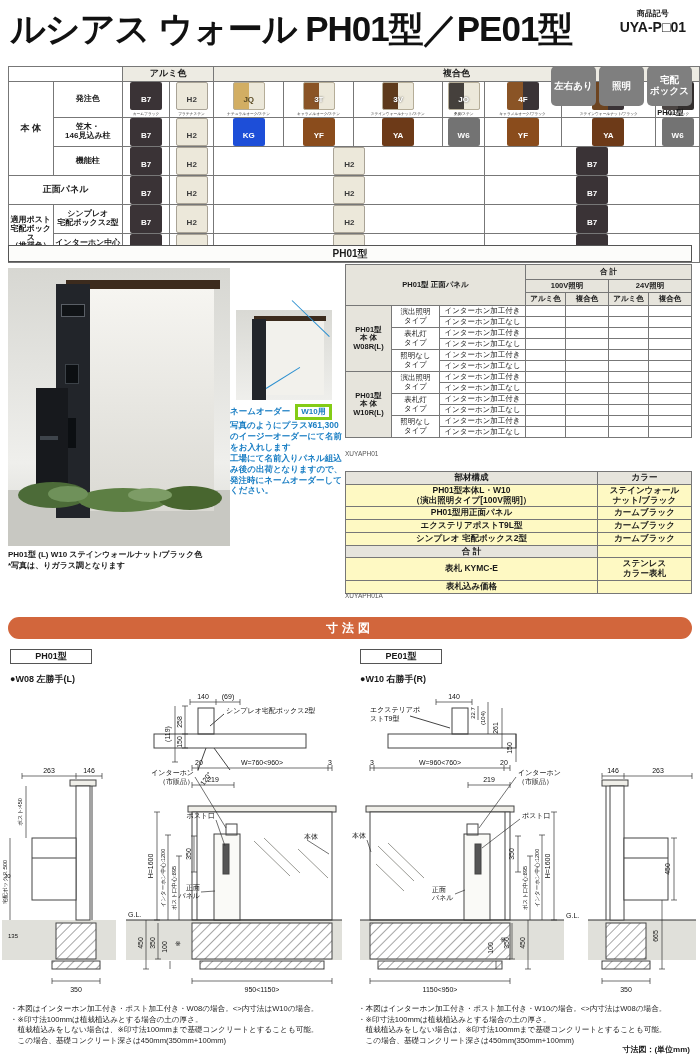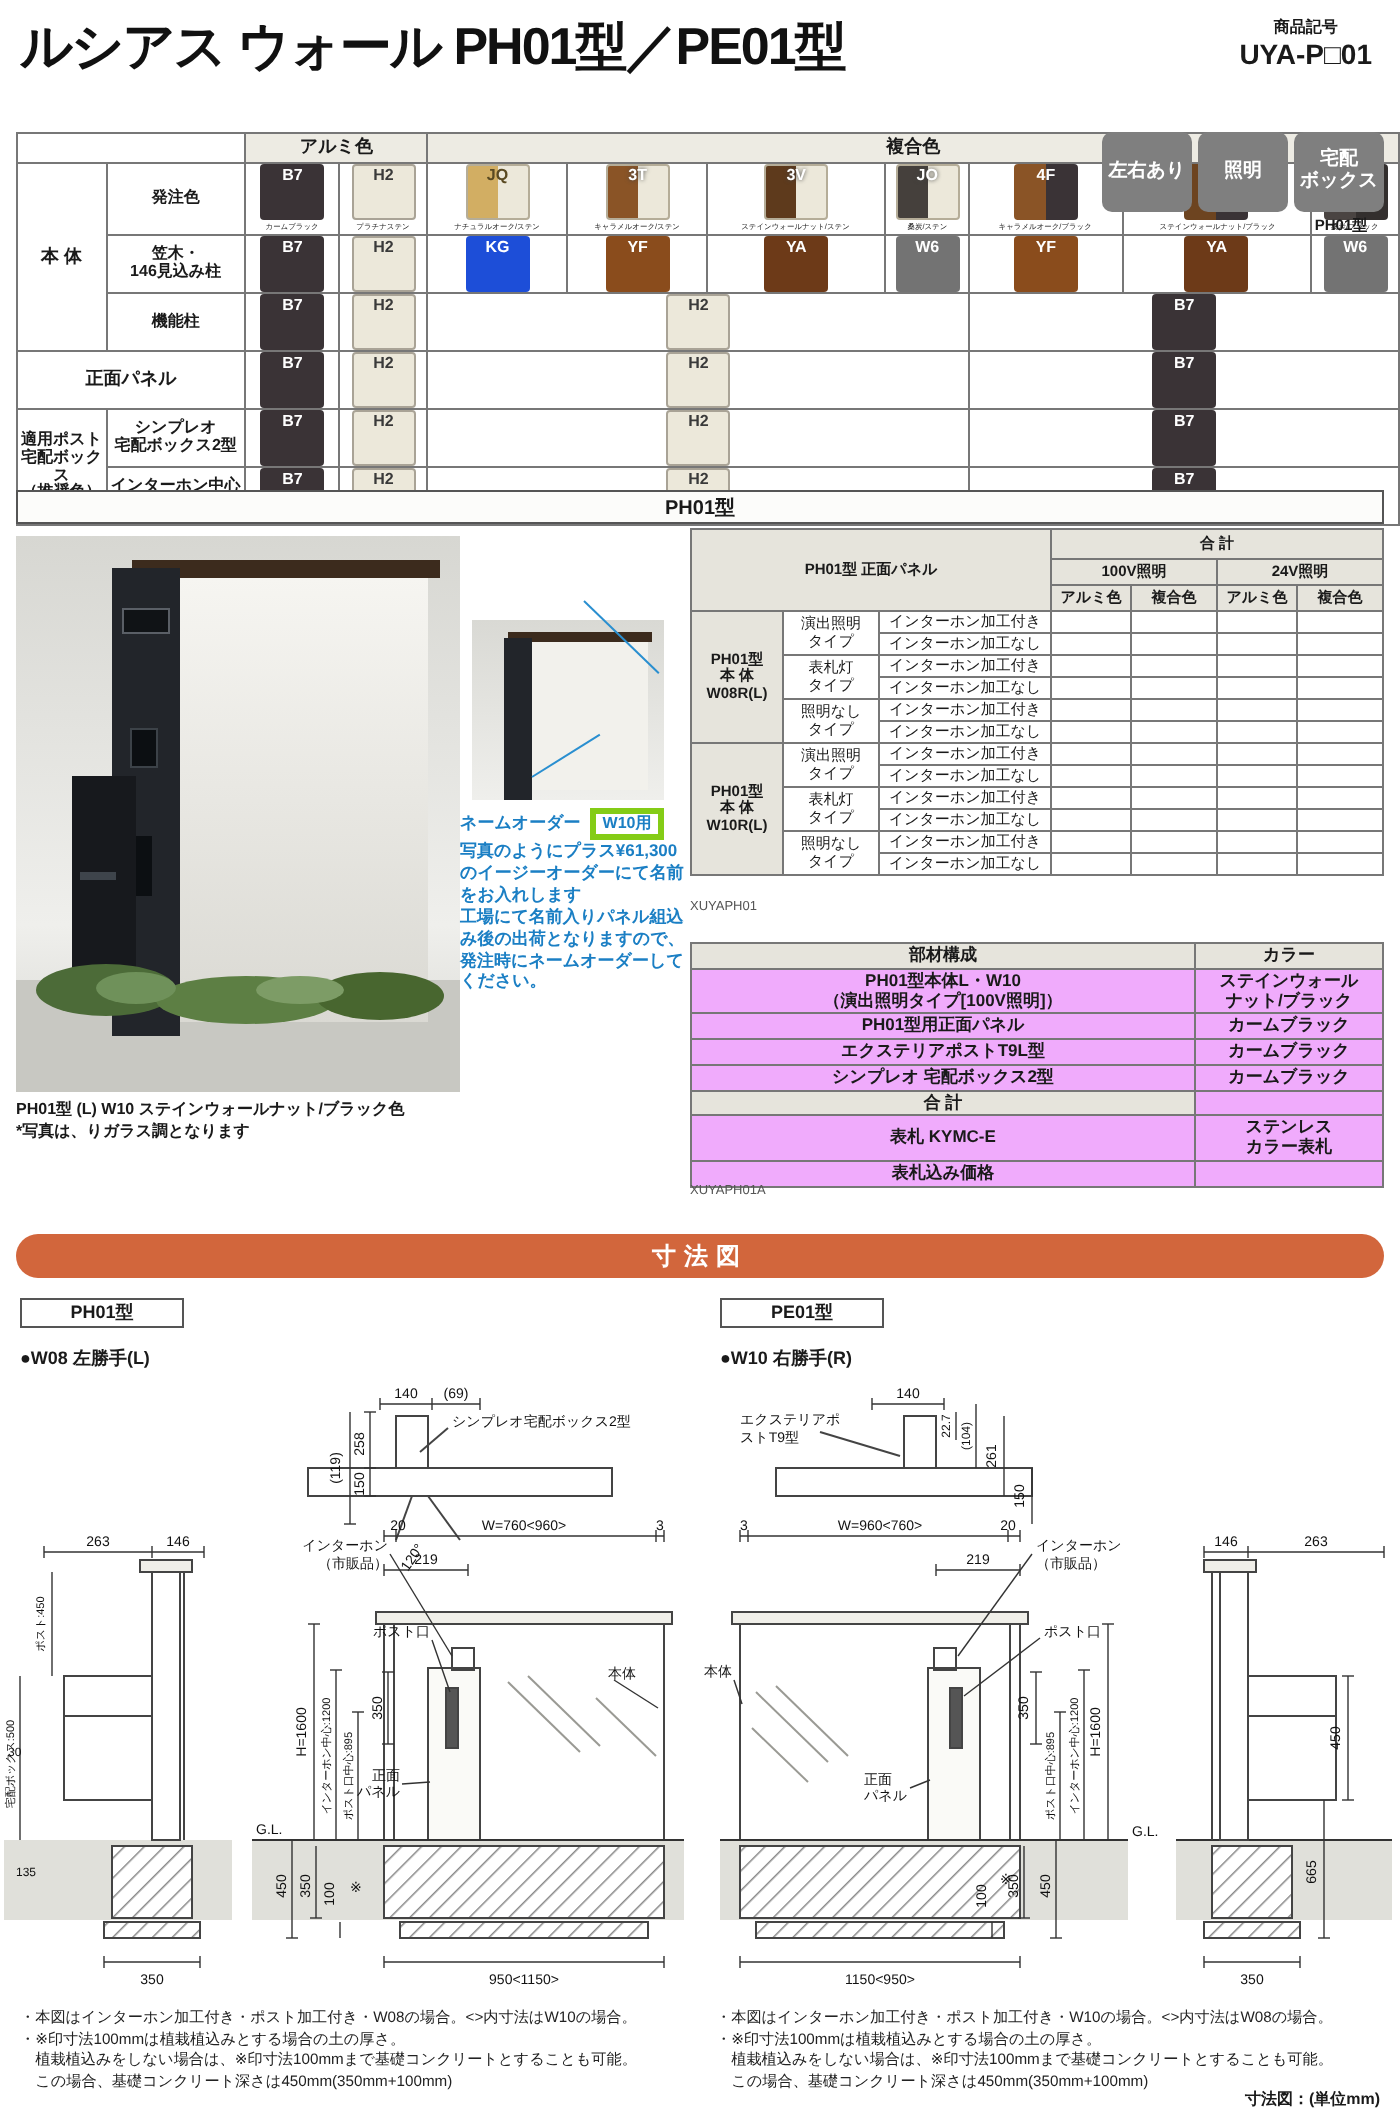--- a/index.html
+++ b/index.html
@@ -3,36 +3,36 @@
 <meta charset="utf-8">
 <style>
   *{margin:0;padding:0;box-sizing:border-box}
   html,body{background:#fff}
   .page{position:relative;width:700px;height:1061px;background:#fff;overflow:hidden;
         font-family:"Liberation Sans","DejaVu Sans",sans-serif;color:#1a1a1a}
   .abs{position:absolute}
   .pre{white-space:pre-line}
 
   
-  .title{left:10px;top:6px;font-size:26px;font-weight:bold;letter-spacing:-1px;color:#111}
+  .title{left:10px;top:6px;font-size:35px;font-weight:bold;letter-spacing:-1px;color:#111}
   .pcode{right:14px;top:8px;text-align:center}
   .pcl{font-size:8px;font-weight:bold}
   .pcv{font-size:14px;font-weight:bold}
 
   
   table{border-collapse:collapse;table-layout:fixed}
   .ct{left:8px;top:66px}
   .ct td{border:1px solid #777;text-align:center;vertical-align:middle;padding:0;font-size:8px;line-height:1.1;background:#fff}
   .ct .hd{background:#edebe3;font-weight:bold;font-size:9px}
   .ct .lbl{font-weight:bold;font-size:9px}
   .ct .lbl2{font-weight:bold;font-size:8px}
   .diag{background:linear-gradient(to bottom right,#fff 49.2%,#777 49.2%,#777 50.8%,#fff 50.8%)}
   .tr-h{height:15px}.tr-a{height:30px}.tr-b{height:26px}.tr-c{height:23px}
   .badge{display:inline-block;min-width:32px;height:28px;line-height:11px;border-radius:2px;
-         font-size:8px;font-weight:bold;padding:0 2px;vertical-align:middle}
+         font-size:8px;font-weight:bold;padding:12px 2px;vertical-align:middle}
   .swlbl{font-size:6px;line-height:1;white-space:nowrap;transform:scale(0.62);transform-origin:center;margin-top:1px;color:#222}
   .cb7{background:#3a3336;color:#fff}
   .ch2{background:#ece8da;color:#3a3a3a;border:1px solid #a9a396;line-height:9px}
   .cjq{background:linear-gradient(90deg,#d2ae63 50%,#ece8da 50%);color:#5a4a22;border:1px solid #b5ad98;line-height:9px}
   .c3t{background:linear-gradient(90deg,#8a5426 50%,#ece8da 50%);color:#fff;text-shadow:0 0 2px #444;border:1px solid #b5ad98;line-height:9px}
   .c3v{background:linear-gradient(90deg,#5e3a1c 50%,#ece8da 50%);color:#fff;text-shadow:0 0 2px #444;border:1px solid #b5ad98;line-height:9px}
   .cjo{background:linear-gradient(90deg,#45403c 50%,#ece8da 50%);color:#fff;text-shadow:0 0 2px #444;border:1px solid #b5ad98;line-height:9px}
   .c4f{background:linear-gradient(90deg,#8a5426 50%,#3a3336 50%);color:#fff}
   .cwq{background:linear-gradient(90deg,#6d4420 50%,#3a3336 50%);color:#fff}
   .can{background:linear-gradient(90deg,#4a4442 50%,#332f2e 50%);color:#fff}
@@ -84,21 +84,21 @@
   .pt .hd{background:#e6e4dc;font-weight:bold}
   .pt tr{height:11px}
   .pt .h1{height:15px}.pt .h2{height:13px}
   .tcode{font-size:6.5px;color:#555}
   .tc1{left:345px;top:450px}
   .tc2{left:345px;top:592px}
 
   
   .bt{left:345px;top:471px}
   .bt td{border:1px solid #777;font-size:8.5px;font-weight:bold;text-align:center;vertical-align:middle;
-         line-height:1.15;padding:1px 0;background:#f0abfc;white-space:pre-line}
+         line-height:1.15;padding:1px 0;background:#fef9c3;white-space:pre-line}
   .bt .hd{background:#e6e4dc}
   .bt .r0{height:20px}.bt .rn{height:12px}.bt .r5{height:18px}.bt .rh{height:12px}
 
   
   .dbar{left:8px;top:617px;width:684px;height:22px;background:#d2663c;border-radius:11px;color:#fff;
         font-weight:bold;font-size:12px;display:flex;align-items:center;justify-content:center;letter-spacing:4px}
   .mbox{width:82px;height:15px;border:1px solid #555;font-size:9px;font-weight:bold;
         display:flex;align-items:center;justify-content:center;background:#fff}
   .mb1{left:10px;top:649px}.mb2{left:360px;top:649px}
   .variant{font-size:9px;font-weight:bold}

